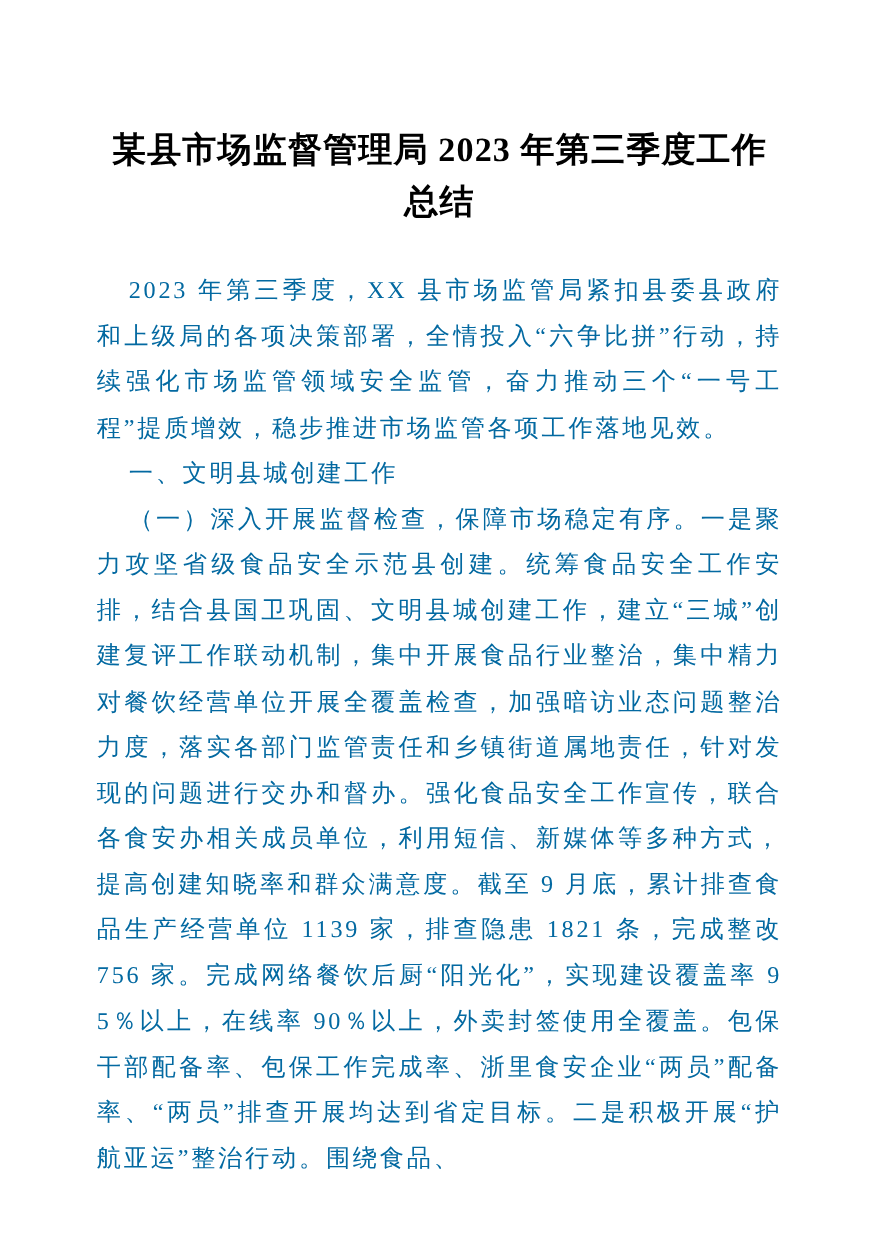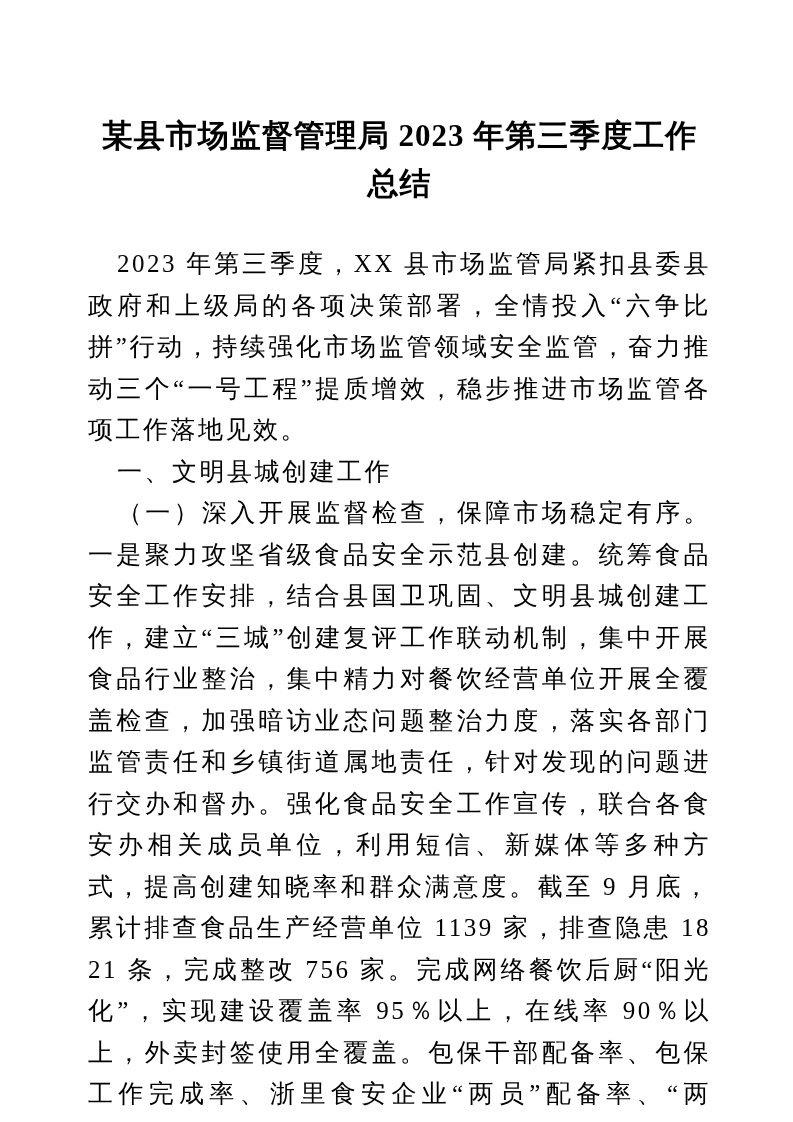--- a/index.html
+++ b/index.html
@@ -23,27 +23,27 @@
     margin: 0 0 35px 0;
     font-size: 31px;
     font-weight: 700;
     line-height: 48px;
     text-align: center;
     letter-spacing: 1px;
     color: #000000;
   }
   .para {
     margin: 0;
-    font-size: 25px;
+    font-size: 22px;
     line-height: 41.5px;
     letter-spacing: 2.5px;
     text-align: justify;
     text-indent: 29px;
     word-break: break-all;
-    color: #000000;
+    color: #0369a1;
   }
 </style>
 </head>
 <body>
 
 <div class="page">
   <h1 class="doc-title">某县市场监督管理局 2023 年第三季度工作总结</h1>
 
   <p class="para">2023 年第三季度，XX 县市场监管局紧扣县委县政府和上级局的各项决策部署，全情投入“六争比拼”行动，持续强化市场监管领域安全监管，奋力推动三个“一号工程”提质增效，稳步推进市场监管各项工作落地见效。</p>
 

